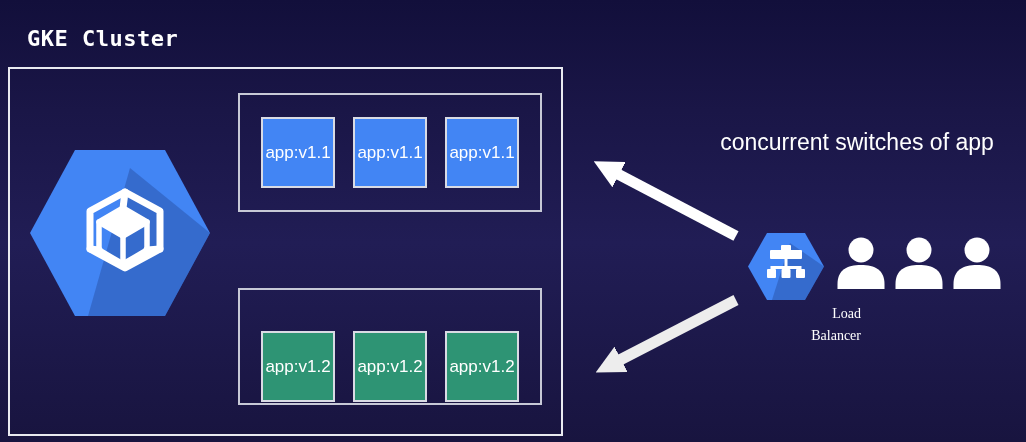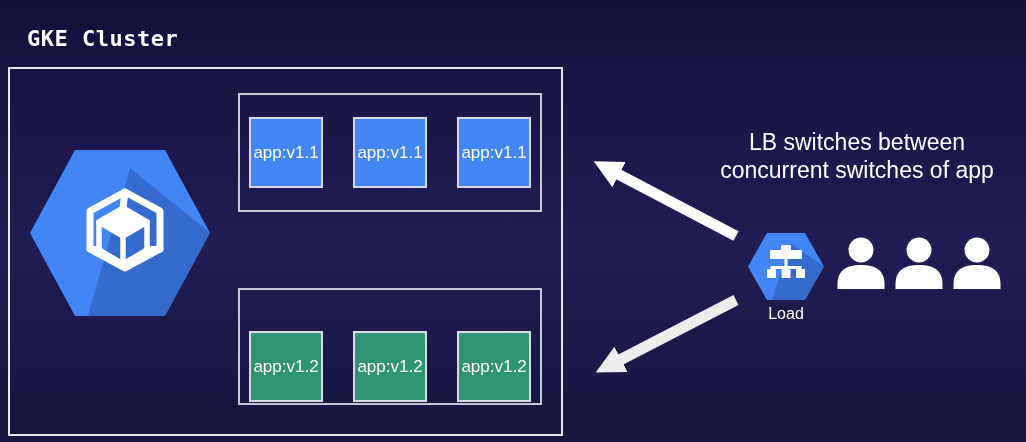--- a/index.html
+++ b/index.html
@@ -18,40 +18,40 @@
     border:2px solid #e9eaf0;
   }
   .gke-icon{position:absolute;left:30px;top:150px;}
   .engine-label{
     position:absolute;left:28px;top:318px;width:184px;
     text-align:center;font-size:18px;color:#ffffff;
   }
   .pods-box{
     position:absolute;left:238px;width:300px;
     border:2px solid #c7c9d6;
-    display:flex;justify-content:center;align-items:center;gap:30px;
+    display:flex;justify-content:center;align-items:center;gap:18px;
   }
   .pods-v1{top:93px;height:115px;}
   .pods-v2{top:288px;height:113px;}
   .pod{
     width:74px;height:71px;border:2px solid #d9dbe4;box-sizing:border-box;
     display:flex;align-items:center;justify-content:center;
     font-size:17px;color:#ffffff;white-space:nowrap;
   }
   .pod-blue{background:#4285f4;}
   .pod-green{background:#2e9474;margin-top:40px;}
   .pods-label{
     position:absolute;left:238px;top:240px;width:300px;
     text-align:center;font-size:18px;color:#ffffff;
   }
   .overlay{position:absolute;left:0;top:0;pointer-events:none;}
   .lb-icon{position:absolute;left:748px;top:233px;}
   .lb-label{
     position:absolute;left:711px;top:303px;width:150px;
-    text-align:center;font-size:16px;line-height:22px;color:#ffffff;
+    text-align:right;font-size:14px;line-height:22px;color:#ffffff;font-family:Liberation Serif, serif;
   }
   .annotation{
     position:absolute;left:688px;top:128px;width:338px;
     text-align:center;font-size:23px;line-height:28px;color:#ffffff;
   }
 </style>
 </head>
 <body>
 
 <div class="stage">
@@ -134,24 +134,24 @@
       <rect x="36.5" y="26" width="3" height="9"></rect>
       <rect x="22.5" y="33" width="31" height="3"></rect>
       <rect x="19" y="36" width="9" height="9" rx="1"></rect>
       <rect x="33.5" y="36" width="9" height="9" rx="1"></rect>
       <rect x="48" y="36" width="9" height="9" rx="1"></rect>
     </g>
   </svg>
 
   <div class="lb-label">
     <div>Load</div>
+    <div>Balancer</div>
   </div>
 
   <div class="annotation">
-    <div>LB switches between</div>
     <div>concurrent switches of app</div>
   </div>
 
   <svg class="overlay" width="1026" height="442" viewBox="0 0 1026 442">
     <g fill="#ffffff">
       <circle cx="861" cy="250" r="12.5"></circle>
       <path d="M837.5,289 L837.5,284 C837.5,270 847,265 861,265 C875,265 884.5,270 884.5,284 L884.5,289 Z"></path>
     </g>
     <g fill="#ffffff">
       <circle cx="919" cy="250" r="12.5"></circle>

